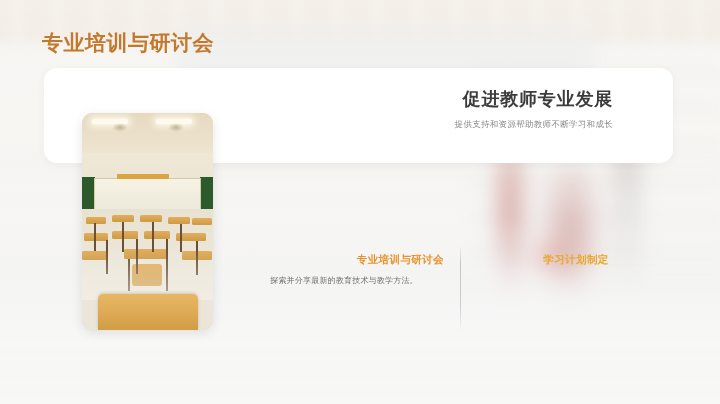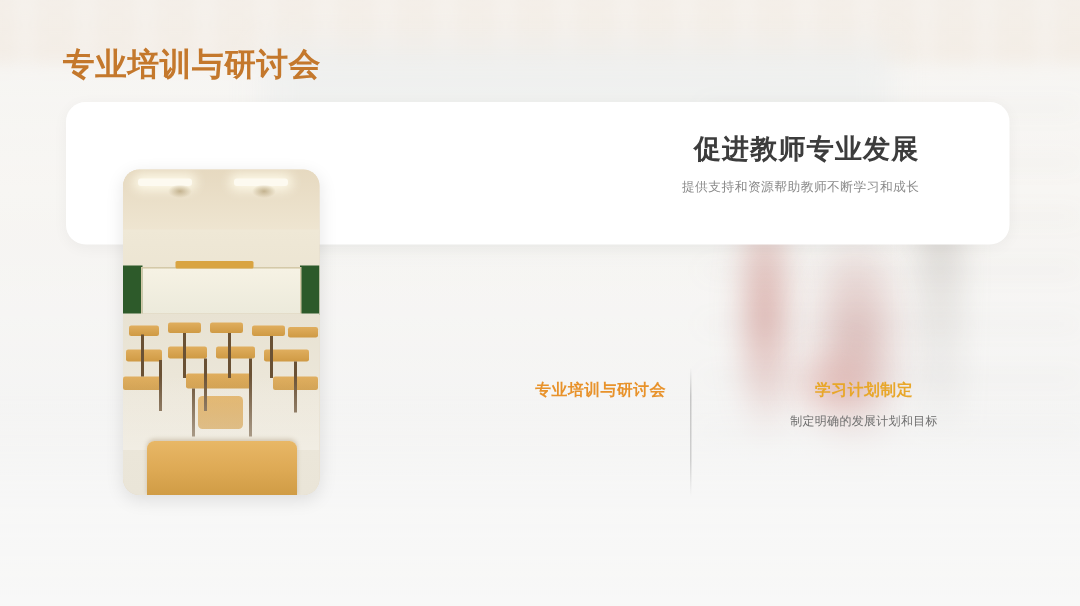--- a/index.html
+++ b/index.html
@@ -344,23 +344,23 @@
       <div class="deskleg" style="left:84px; top:50px; height:32px;"></div>
       <div class="ph ph-floorwash"></div>
     </div>
     <div class="ph ph-frontdesk"></div>
   </div>
 
   <div class="columns">
 
     <div class="col">
       <div class="col-title orange">专业培训与研讨会</div>
+      <div class="col-desc">探索并分享最新的教育技术与教学方法。</div>
     </div>
 
 
     <div class="col">
       <div class="col-title amber">学习计划制定</div>
-      <div class="col-desc">制定明确的发展计划和目标</div>
     </div>
 
   </div>
 
 </div>
 
 </body></html>

